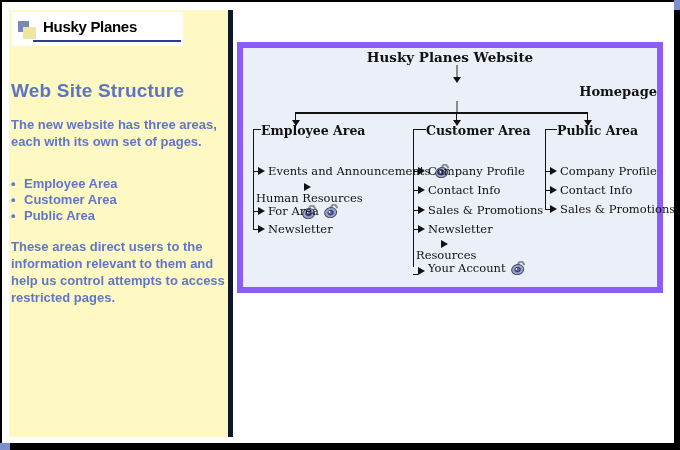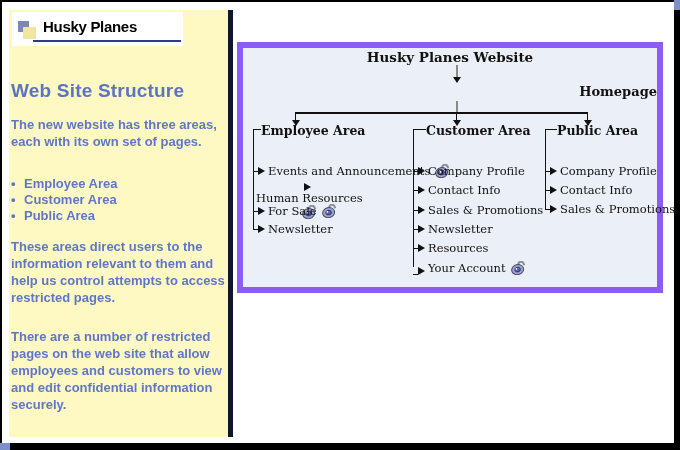--- a/index.html
+++ b/index.html
@@ -97,21 +97,20 @@
       <span class="bullet-dot">•</span>
       <span>Customer Area</span>
     </div>
     <div class="bullet-row">
       <span class="bullet-dot">•</span>
       <span>Public Area</span>
     </div>
   </div>
 
   <div class="abs side-para p2">These areas direct users to the information relevant to them and help us control attempts to access restricted pages.</div>
-  <div class="abs side-para p3">There are a number of restricted pages on the web site that allow employees and customers to view and edit confidential information securely.</div>
 </div>
 
 <div class="abs panel">
 
   <div class="abs serif root-title">Husky Planes Website</div>
 
   <div class="abs gline" style="left:213px; top:17px; width:2px; height:12px;"></div>
   <div class="abs down-head" style="left:210px; top:29px;"></div>
 
   <div class="abs serif homepage">Homepage</div>
@@ -152,21 +151,21 @@
           <path d="M9 6 Q9 1.5 12 1.5 Q15 1.5 15 6" fill="none" stroke="#8a8f98" stroke-width="2"></path>
           <ellipse cx="7.5" cy="8.5" rx="6" ry="5" fill="#98a0dd" stroke="#4a4a55" stroke-width="1"></ellipse>
           <ellipse cx="7.5" cy="8.5" rx="2.8" ry="2.3" fill="#5560b8" stroke="#333" stroke-width="0.8"></ellipse>
           <circle cx="6.5" cy="7.5" r="0.9" fill="#fff"></circle>
         </g>
       </svg>
   </div>
   <div class="abs node" style="left:10px; top:155px;">
     <span class="stub"></span>
       <span class="tri"></span>
-    <span class="nlabel">For Sale</span>
+    <span class="nlabel">For Area</span>
     <svg class="lock" width="17" height="14" viewBox="0 0 17 14">
         <g transform="rotate(-14 8 8)">
           <path d="M9 6 Q9 1.5 12 1.5 Q15 1.5 15 6" fill="none" stroke="#8a8f98" stroke-width="2"></path>
           <ellipse cx="7.5" cy="8.5" rx="6" ry="5" fill="#98a0dd" stroke="#4a4a55" stroke-width="1"></ellipse>
           <ellipse cx="7.5" cy="8.5" rx="2.8" ry="2.3" fill="#5560b8" stroke="#333" stroke-width="0.8"></ellipse>
           <circle cx="6.5" cy="7.5" r="0.9" fill="#fff"></circle>
         </g>
       </svg>
   </div>
   <div class="abs node" style="left:10px; top:173px;">
@@ -192,21 +191,21 @@
   <div class="abs node" style="left:170px; top:154px;">
     <span class="stub"></span>
       <span class="tri"></span>
     <span class="nlabel">Sales &amp; Promotions</span>
   </div>
   <div class="abs node" style="left:170px; top:173px;">
     <span class="stub"></span>
       <span class="tri"></span>
     <span class="nlabel">Newsletter</span>
   </div>
-  <div class="abs node" style="left:170px; top:192px;">
+  <div class="abs node" style="left:170px; top:192px;flex-direction:column;">
     <span class="stub"></span>
       <span class="tri"></span>
     <span class="nlabel">Resources</span>
   </div>
   <div class="abs node" style="left:170px; top:211px;align-items:flex-end;">
     <span class="stub"></span>
       <span class="tri"></span>
     <span class="nlabel">Your Account</span>
     <svg class="lock" width="17" height="14" viewBox="0 0 17 14">
         <g transform="rotate(-14 8 8)">

